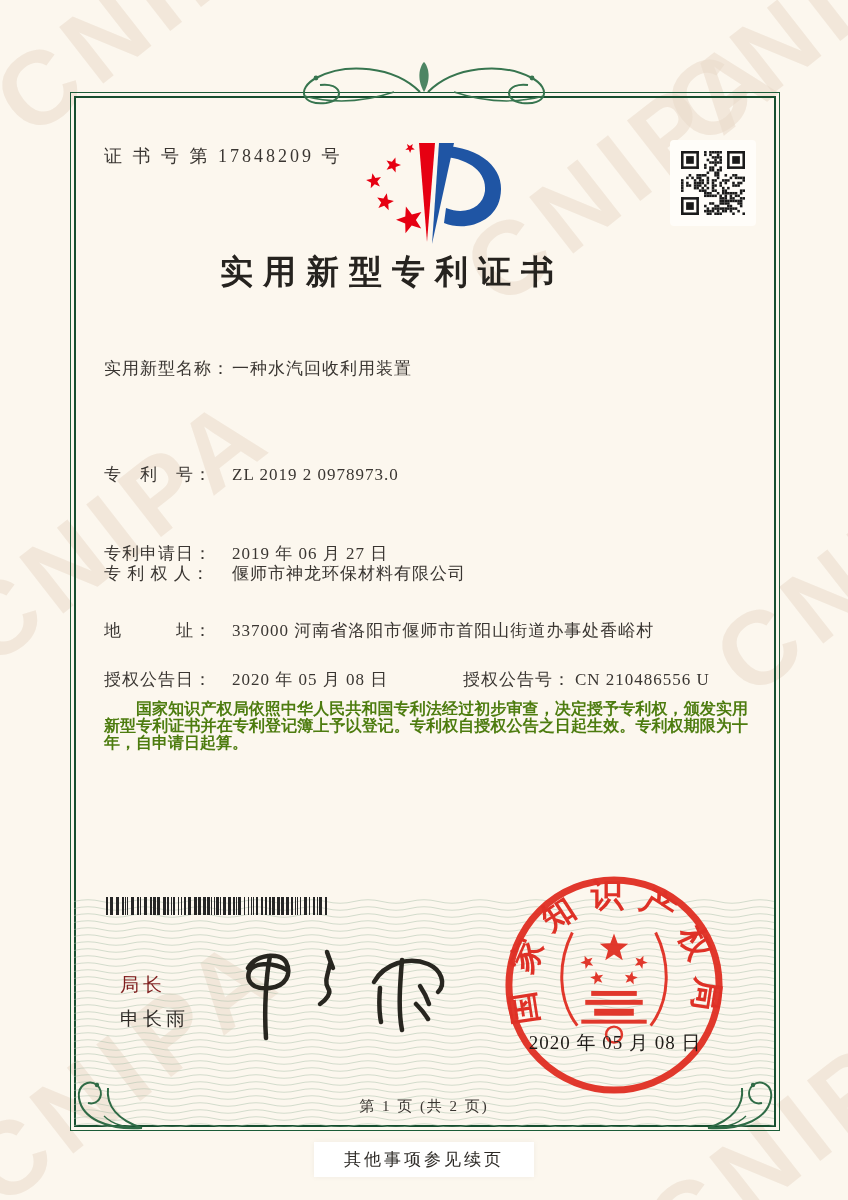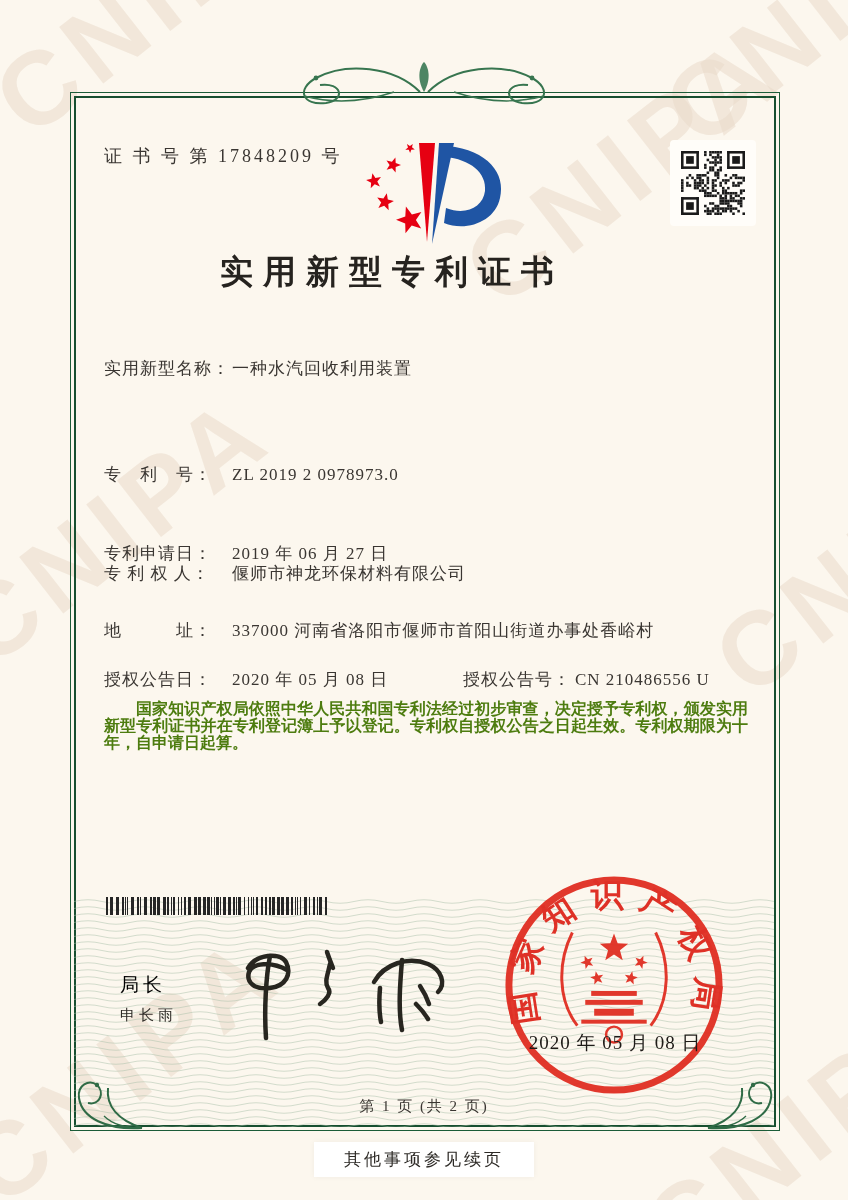--- a/index.html
+++ b/index.html
@@ -22,22 +22,22 @@
   .row{position:absolute;left:104px;width:660px;font-size:17px;line-height:24px;color:#3a3632;}
   .row .lbl{display:inline-block;width:128px;white-space:pre;letter-spacing:1px;}
   .row .val{letter-spacing:1px;}
   .pair2{position:absolute;left:359px;top:0;}
   .pair2 .lbl2{letter-spacing:1px;margin-right:4px;}
   .body-text{position:absolute;left:104px;top:700px;width:644px;font-size:16px;
       line-height:17px;text-align:justify;color:#4d7c0f;font-weight:bold;}
   .body-text p{margin:0;text-indent:2em;}
   .barcode{position:absolute;left:106px;top:897px;width:232px;height:18px;display:flex;align-items:stretch;}
   .barcode div{background:#262626;}
-  .issuer-title{position:absolute;left:120px;top:972px;font-size:19px;letter-spacing:4px;color:#000000;}
-  .issuer-name{position:absolute;left:120px;top:1006px;font-size:15px;letter-spacing:4px;color:#2d2a26;}
+  .issuer-title{position:absolute;left:120px;top:972px;font-size:19px;letter-spacing:4px;color:#7f1d1d;}
+  .issuer-name{position:absolute;left:120px;top:1006px;font-size:19px;letter-spacing:4px;color:#2d2a26;}
   .signature{position:absolute;left:232px;top:930px;}
   .seal{position:absolute;left:500px;top:871px;}
   .seal-date{position:absolute;left:512px;top:1030px;width:206px;text-align:center;
       font-size:19px;letter-spacing:1px;color:#1e1b18;}
   .page-num{position:absolute;left:0;top:1097px;width:848px;text-align:center;
       font-size:15px;letter-spacing:2px;color:#3a3632;}
   .footer-note{position:absolute;left:0;top:1142px;width:848px;text-align:center;}
   .footer-note span{display:inline-block;background:#ffffff;padding:6px 30px;
       font-size:17px;letter-spacing:3px;color:#2d2a26;box-shadow:0 0 6px rgba(0,0,0,.05);}
   .flourish-top{position:absolute;left:244px;top:58px;}

